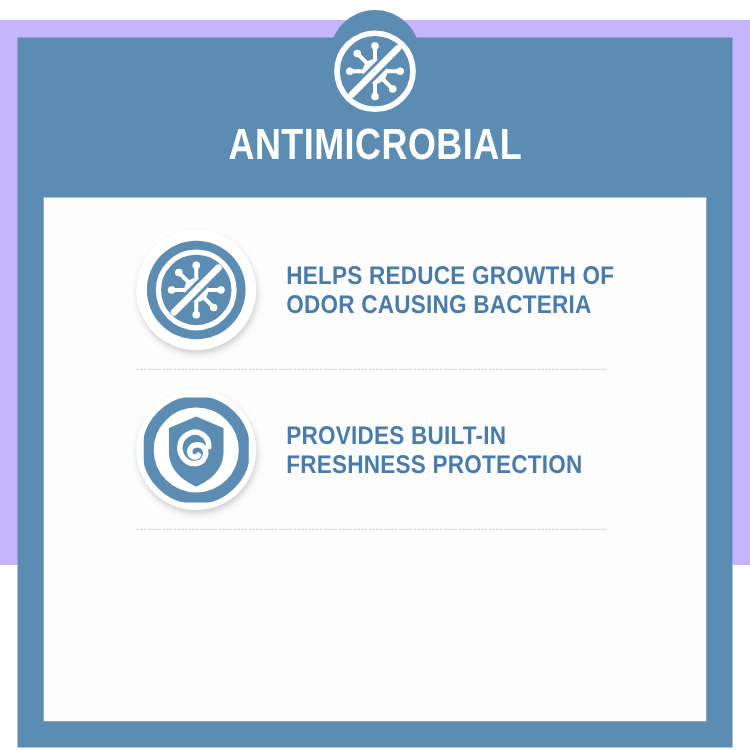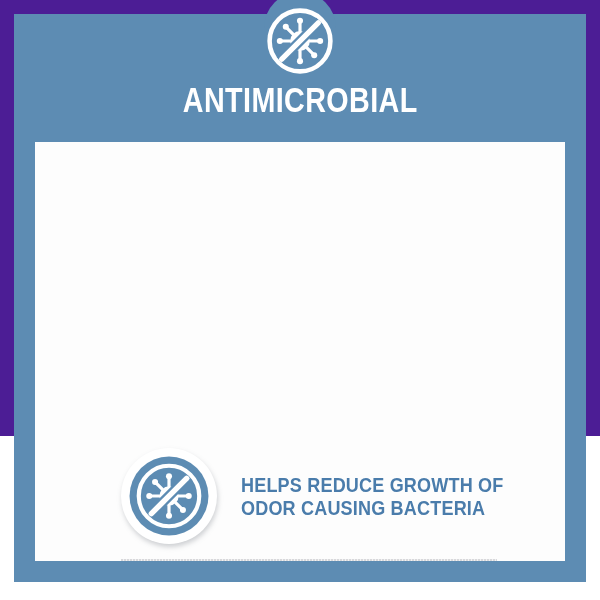--- a/index.html
+++ b/index.html
@@ -11,22 +11,23 @@
     height: 600px;
     background: #ffffff;
     font-family: "Liberation Sans", sans-serif;
     overflow: hidden;
   }
 
   .infographic {
     position: relative;
     width: 600px;
     height: 436px;
-    background: #4c1d95;
-    box-sizing: border-box;
+    background: #c4b5fd;
+    box-sizing: border-box;
+    margin-top: 16px;
   }
 
   
   .frame {
     position: absolute;
     left: 14px;
     top: 14px;
     width: 572px;
     height: 568px;
     background: #5d8cb3;
@@ -84,27 +85,27 @@
     left: 21px;
     top: 128px;
     width: 530px;
     height: 419px;
     background: #fdfdfd;
     box-sizing: border-box;
   }
 
   .rows {
     position: absolute;
-    left: 12px;
+    left: 0;
     top: 0;
     width: 100%;
     height: 100%;
     display: flex;
     flex-direction: column;
-    justify-content: flex-end;
+    justify-content: flex-start;
     padding-top: 10px;
     box-sizing: border-box;
   }
 
   .feature-row {
     height: 127px;
     display: flex;
     align-items: center;
     padding-left: 74px;
     box-sizing: border-box;
@@ -233,20 +234,34 @@
             </svg>
           </div>
           <div class="feature-text">
             <span class="line">HELPS REDUCE GROWTH OF</span>
             <span class="line">ODOR CAUSING BACTERIA</span>
           </div>
         </div>
 
         <div class="divider"></div>
 
+        <div class="feature-row">
+          <div class="badge">
+            <svg viewBox="0 0 100 100">
+              <circle cx="50" cy="50" r="46" fill="none" stroke="#5d8cb3" stroke-width="11"></circle>
+              <path d="M50 18 L76 29 L76 52 C76 69 63 79 50 85 C37 79 24 69 24 52 L24 29 Z" fill="#5d8cb3"></path>
+              <path d="M62 47 C62 35 50 30 42 35 C33 40 32 52 39 59 C45 65 55 64 58 57
+                       C61 51 57 45 51 45 C46 45 43 49 44 53 C45 57 50 58 52 55" fill="none" stroke="#ffffff" stroke-width="5.2" stroke-linecap="round"></path>
+            </svg>
+          </div>
+          <div class="feature-text">
+            <span class="line">PROVIDES BUILT-IN</span>
+            <span class="line">FRESHNESS PROTECTION</span>
+          </div>
+        </div>
 
         <div class="divider"></div>
 
 
       </div>
     </div>
 
   </div>
 </div>
 

